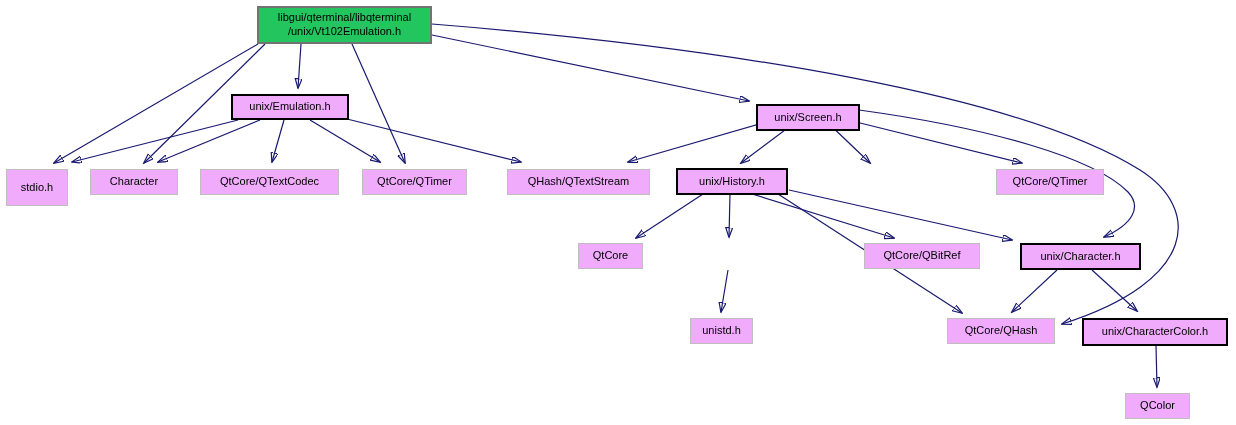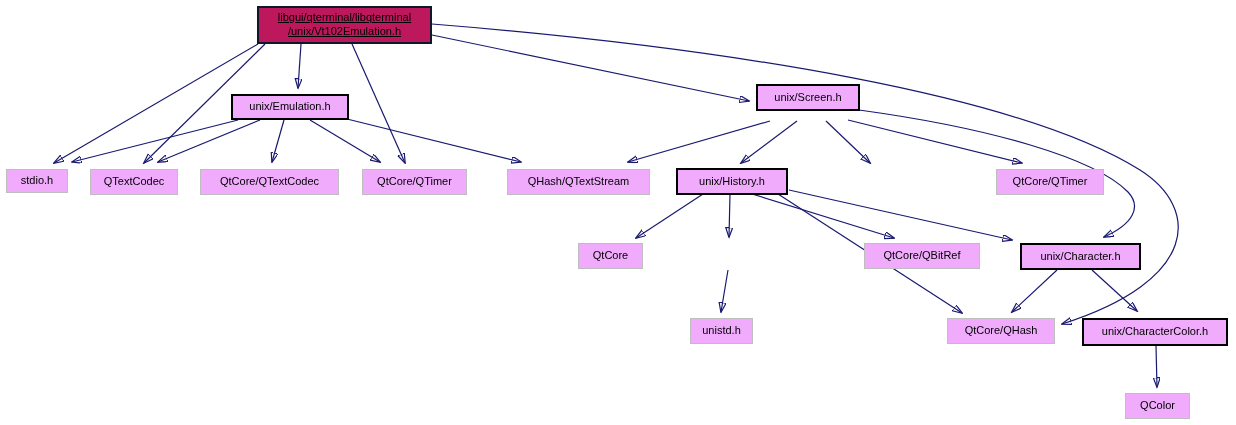--- a/index.html
+++ b/index.html
@@ -21,21 +21,21 @@
     font-size:11px;
     text-align:center;
     display:flex;
     align-items:center;
     justify-content:center;
     white-space:pre-line;
     line-height:1.25;
     z-index:2;
   }
   .node.project{border:2px solid #000000;}
-  .node.root{border:2px solid #0f172a;background:#be185d;text-decoration:underline;}
+  .node.root{border:2px solid #737373;background:#22c55e;}
 </style>
 </head>
 <body>
 
 <div id="stage">
 
   <svg id="edges" width="1236" height="425" viewBox="0 0 1236 425" xmlns="http://www.w3.org/2000/svg">
     <defs>
       <marker id="arrow" markerWidth="11" markerHeight="8" refX="9.5" refY="3.5" orient="auto" markerUnits="userSpaceOnUse">
         <path d="M0,0 L10,3.5 L0,7 z" fill="#191970" stroke="none"></path>
@@ -65,24 +65,24 @@
     <path d="M728,270 L721,312" marker-end="url(#arrow)"></path>
     <path d="M1057,270 L1012,312" marker-end="url(#arrow)"></path>
     <path d="M1092,270 L1137,311" marker-end="url(#arrow)"></path>
     <path d="M1156,346 L1157,387" marker-end="url(#arrow)"></path>
   </svg>
 
   <div class="node root" style="left:257px;top:6px;width:175px;height:38px">libgui/qterminal/libqterminal
 /unix/Vt102Emulation.h</div>
 
   <div class="node project" style="left:231px;top:94px;width:118px;height:26px">unix/Emulation.h</div>
-  <div class="node project" style="left:756px;top:84px;width:104px;height:27px">unix/Screen.h</div>
+  <div class="node project" style="left:756px;top:104px;width:104px;height:27px">unix/Screen.h</div>
 
-  <div class="node" style="left:6px;top:169px;width:62px;height:24px">stdio.h</div>
-  <div class="node" style="left:90px;top:169px;width:88px;height:26px">QTextCodec</div>
+  <div class="node" style="left:6px;top:169px;width:62px;height:37px">stdio.h</div>
+  <div class="node" style="left:90px;top:169px;width:88px;height:26px">Character</div>
   <div class="node" style="left:200px;top:169px;width:139px;height:26px">QtCore/QTextCodec</div>
   <div class="node" style="left:362px;top:169px;width:105px;height:26px">QtCore/QTimer</div>
   <div class="node" style="left:507px;top:169px;width:143px;height:26px">QHash/QTextStream</div>
   <div class="node project" style="left:676px;top:168px;width:112px;height:27px">unix/History.h</div>
   <div class="node" style="left:996px;top:169px;width:108px;height:26px">QtCore/QTimer</div>
 
   <div class="node" style="left:578px;top:243px;width:65px;height:26px">QtCore</div>
   <div class="node" style="left:864px;top:243px;width:116px;height:26px">QtCore/QBitRef</div>
   <div class="node project" style="left:1020px;top:243px;width:121px;height:27px">unix/Character.h</div>
 

